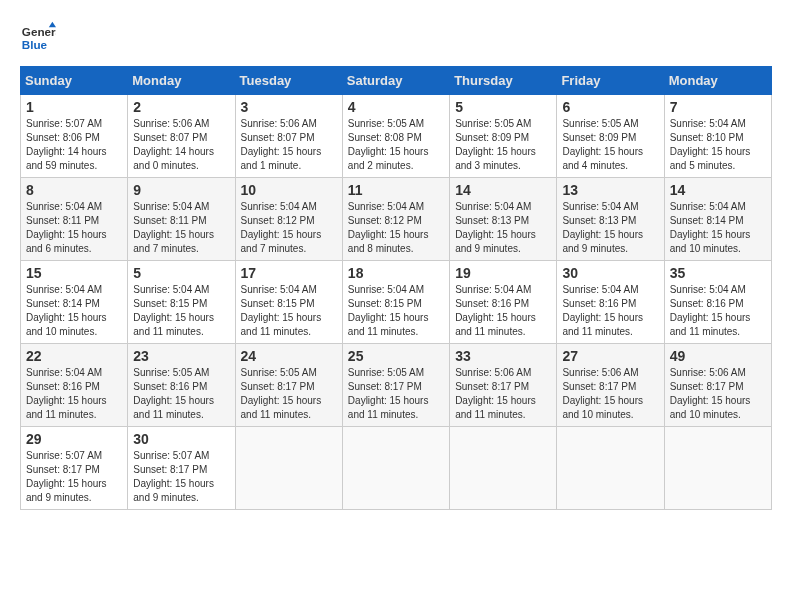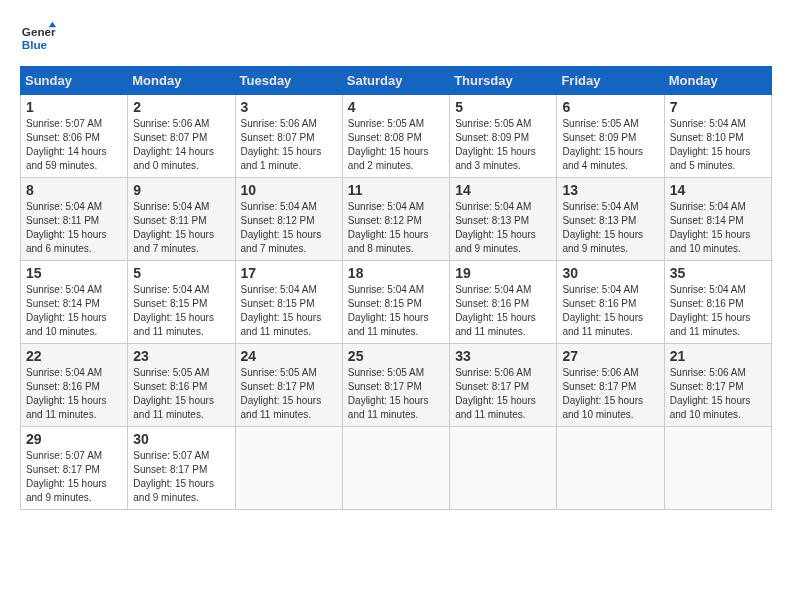--- a/index.html
+++ b/index.html
@@ -220,21 +220,21 @@
         </td>
         <td>
           <span class="day-number">33</span>
           <span class="day-info">Sunrise: 5:06 AM<br>Sunset: 8:17 PM<br>Daylight: 15 hours and 11 minutes.</span>
         </td>
         <td>
           <span class="day-number">27</span>
           <span class="day-info">Sunrise: 5:06 AM<br>Sunset: 8:17 PM<br>Daylight: 15 hours and 10 minutes.</span>
         </td>
         <td>
-          <span class="day-number">21</span>
+          <span class="day-number">49</span>
           <span class="day-info">Sunrise: 5:06 AM<br>Sunset: 8:17 PM<br>Daylight: 15 hours and 10 minutes.</span>
         </td>
       </tr>
       <tr>
         <td>
           <span class="day-number">29</span>
           <span class="day-info">Sunrise: 5:07 AM<br>Sunset: 8:17 PM<br>Daylight: 15 hours and 9 minutes.</span>
         </td>
         <td>
           <span class="day-number">30</span>

